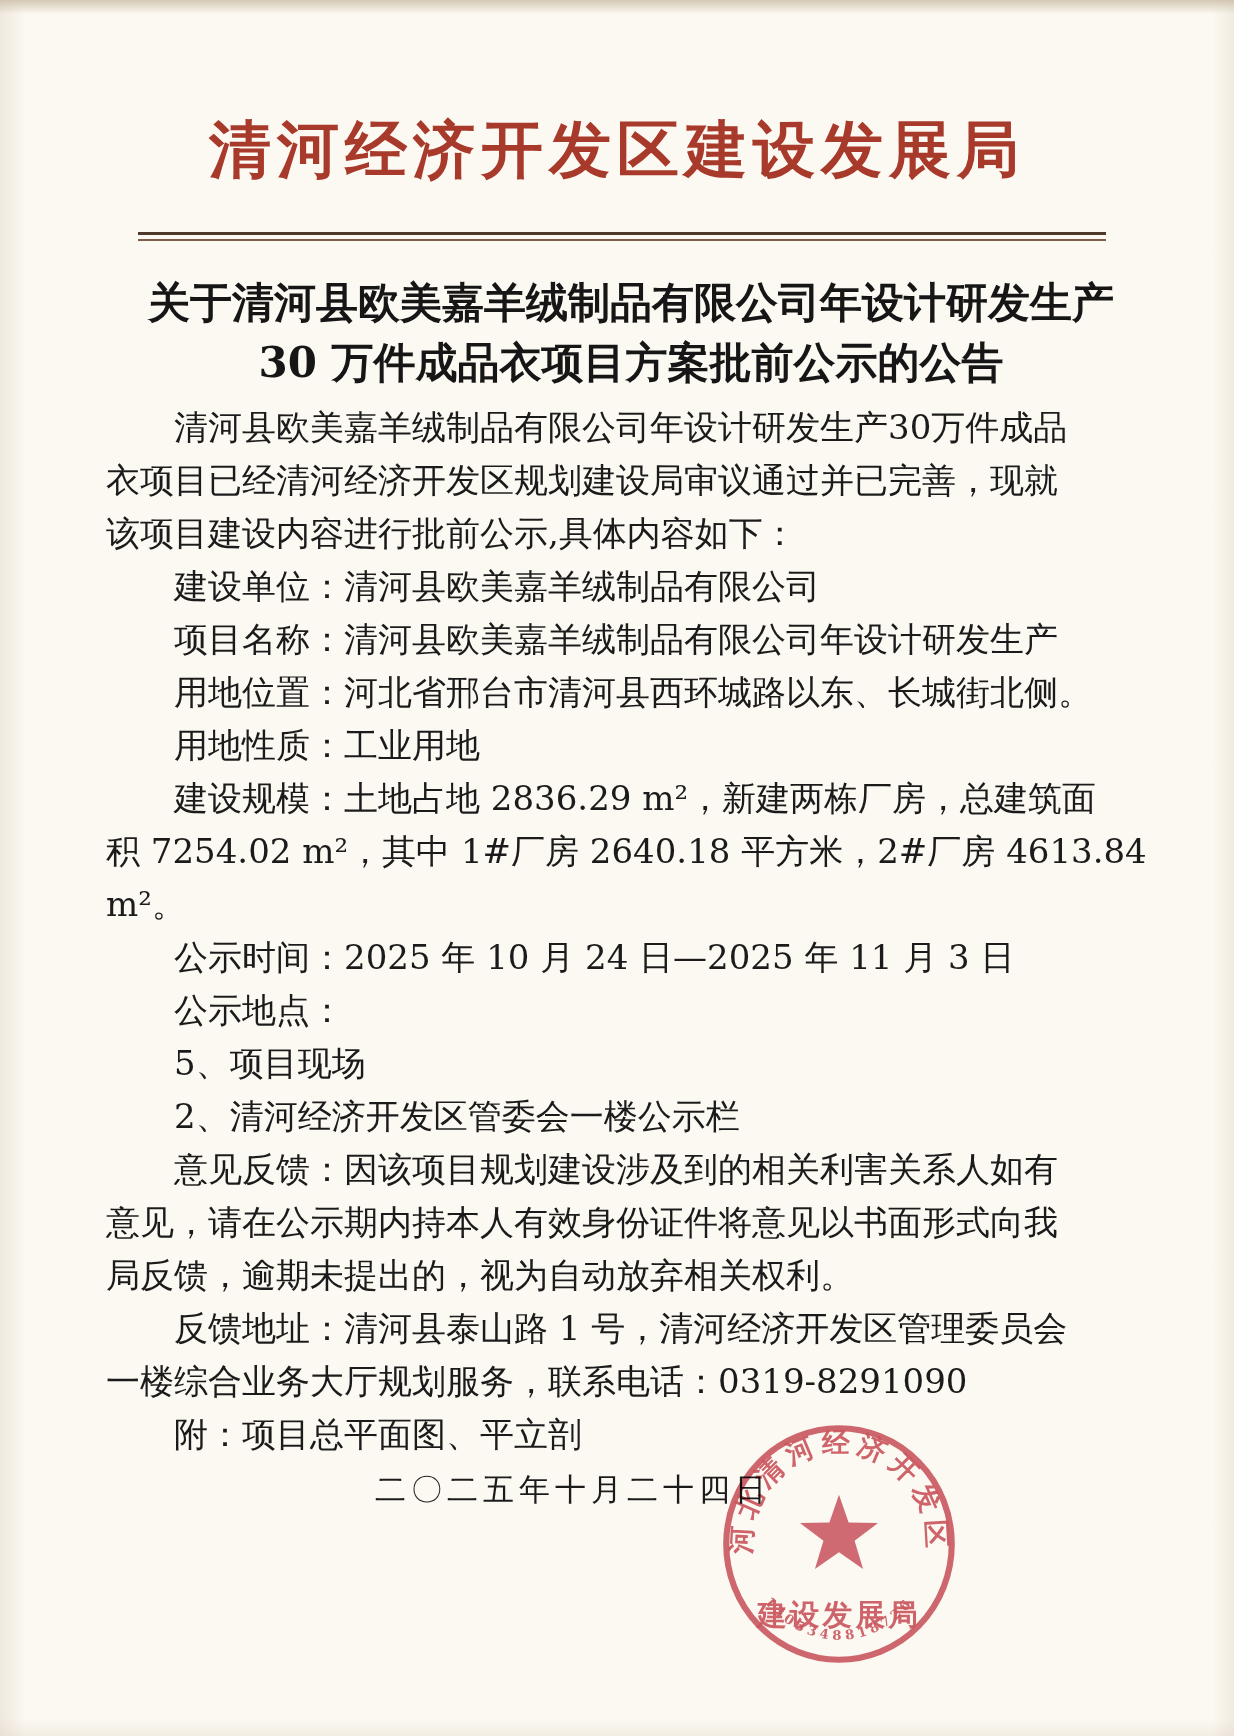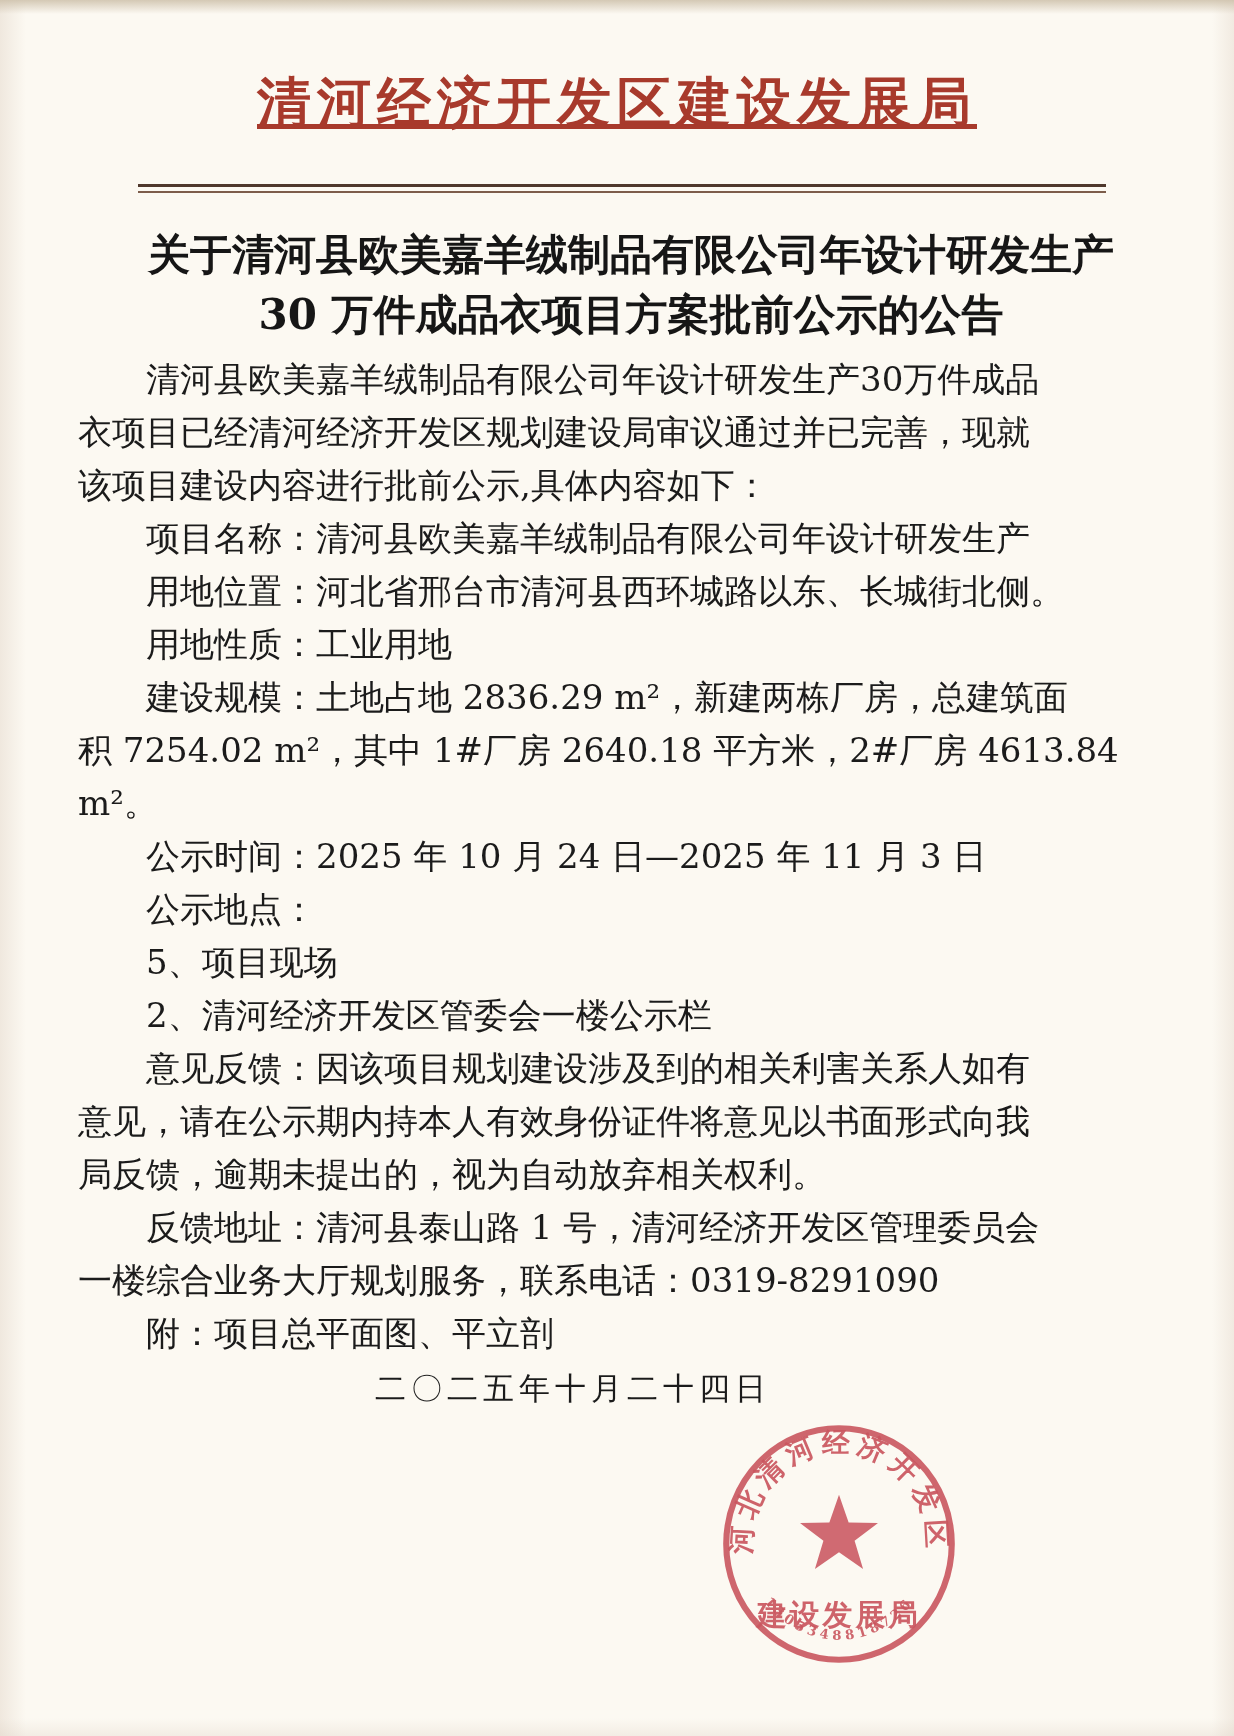--- a/index.html
+++ b/index.html
@@ -15,49 +15,48 @@
     background-color:#fcf9f2;
     background-image:
       linear-gradient(180deg, rgba(205,192,170,0.85) 0px, rgba(205,192,170,0) 14px),
       linear-gradient(90deg, rgba(216,200,185,0.35) 0px, rgba(216,200,185,0) 26px),
       linear-gradient(270deg, rgba(216,200,185,0.30) 0px, rgba(216,200,185,0) 22px),
       linear-gradient(0deg, rgba(216,200,185,0.25) 0px, rgba(216,200,185,0) 18px);
     overflow:hidden;
     color:#1e1e1e;
   }
   .bureau-header{
-    margin-top:64px;
+    margin-top:112px;
     text-align:center;
-    font-size:54px;
+    font-size:62px;
     line-height:76px;
     letter-spacing:6px;
     font-weight:bold;
     color:#a83a2c;
     white-space:nowrap;
-    text-decoration:underline;
   }
   .double-rule{
     margin:44px auto 0 138px;
     width:968px;
   }
   .double-rule .rule-top{height:3px;background:#4f382c;}
   .double-rule .rule-gap{height:4px;}
   .double-rule .rule-bottom{height:2px;background:#7d5d4b;}
   .doc-title{
     margin-top:32px;
     text-align:center;
     font-weight:bold;
     font-size:42px;
     line-height:60px;
     color:#161616;
     padding-left:28px;
   }
   .doc-title div{white-space:nowrap;}
   .doc-body{
-    margin:8px 128px 0 78px;
+    margin:8px 128px 0 106px;
     font-size:34px;
     color:#1b1b1b;
   }
   .doc-body .line{
     line-height:53px;
     white-space:nowrap;
   }
   .doc-body .line.indent{ padding-left:68px; }
   .date-line{
     margin-top:2px;
@@ -96,20 +95,21 @@
 
   <div class="doc-title">
     <div>关于清河县欧美嘉羊绒制品有限公司年设计研发生产</div>
     <div>30 万件成品衣项目方案批前公示的公告</div>
   </div>
 
   <div class="doc-body">
     <div class="line indent">清河县欧美嘉羊绒制品有限公司年设计研发生产30万件成品</div>
     <div class="line">衣项目已经清河经济开发区规划建设局审议通过并已完善，现就</div>
     <div class="line">该项目建设内容进行批前公示,具体内容如下：</div>
+    <div class="line indent">建设单位：清河县欧美嘉羊绒制品有限公司</div>
     <div class="line indent">项目名称：清河县欧美嘉羊绒制品有限公司年设计研发生产</div>
     <div class="line indent">用地位置：河北省邢台市清河县西环城路以东、长城街北侧。</div>
     <div class="line indent">用地性质：工业用地</div>
     <div class="line indent">建设规模：土地占地 2836.29 m²，新建两栋厂房，总建筑面</div>
     <div class="line">积 7254.02 m²，其中 1#厂房 2640.18 平方米，2#厂房 4613.84</div>
     <div class="line">m²。</div>
     <div class="line indent">公示时间：2025 年 10 月 24 日—2025 年 11 月 3 日</div>
     <div class="line indent">公示地点：</div>
     <div class="line indent">5、项目现场</div>
     <div class="line indent">2、清河经济开发区管委会一楼公示栏</div>

